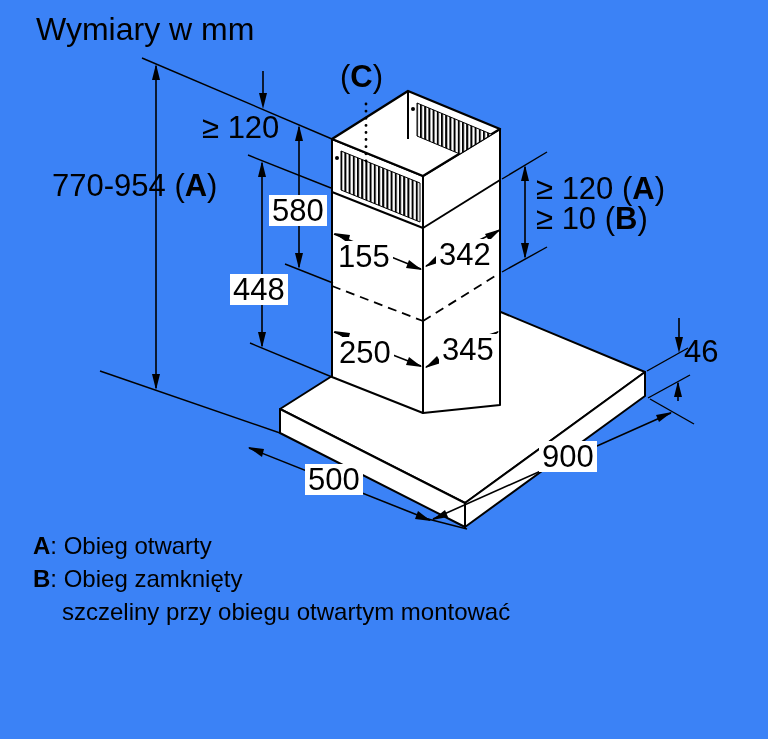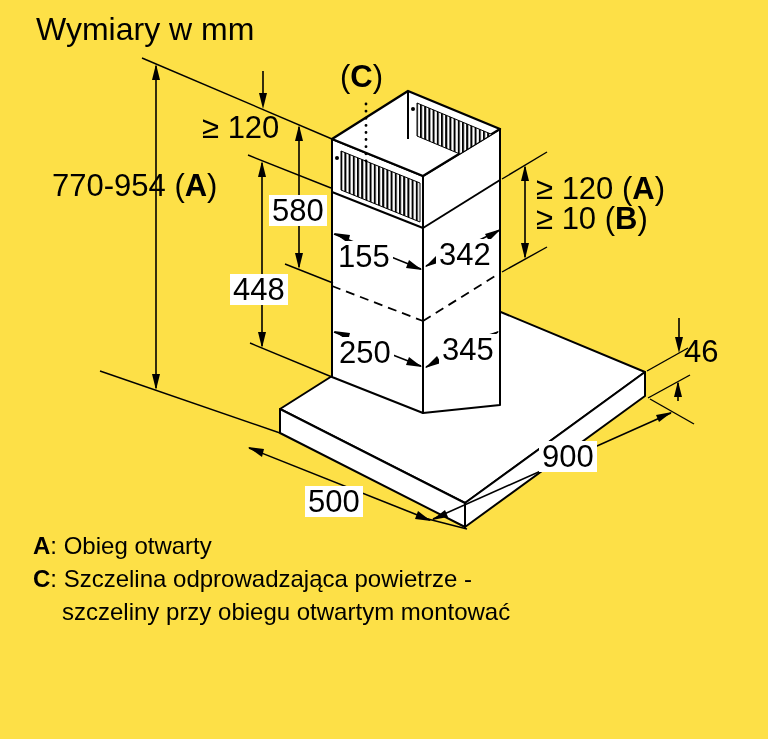--- a/index.html
+++ b/index.html
@@ -1,16 +1,16 @@
 <!DOCTYPE html>
 <html><head>
 <meta charset="utf-8">
 <style>
   html,body{margin:0;padding:0;background:#ffffff;}
-  #stage{position:relative;width:768px;height:739px;background:#fde047;overflow:hidden;
+  #stage{position:relative;width:768px;height:739px;background:#3b82f6;overflow:hidden;
          font-family:"Liberation Sans",sans-serif;color:#000;}
   #stage svg{position:absolute;left:0;top:0;}
   .lbl{position:absolute;font-size:31px;line-height:1.0;white-space:nowrap;color:#000;}
   .lbl.bg{background:#fff;padding:0 3px;}
   .lbl .k{font-weight:bold;}
   #title{font-size:32px;}
   #legend{position:absolute;left:33px;top:529px;font-size:24px;line-height:33px;white-space:nowrap;}
   .legend-line .k{font-weight:bold;}
   .legend-line.cont{padding-left:29px;}
 </style>
@@ -129,21 +129,21 @@
 <div class="lbl bg" style="left:335px;top:241px;">155</div>
 <div class="lbl bg" style="left:436px;top:239px;">342</div>
 <div class="lbl bg" style="left:336px;top:337px;">250</div>
 <div class="lbl bg" style="left:439px;top:334px;">345</div>
 
 <div class="lbl" style="left:536px;top:173px;"><span>≥ 120 (</span><span class="k">A</span><span>)</span></div>
 <div class="lbl" style="left:536px;top:203px;"><span>≥ 10 (</span><span class="k">B</span><span>)</span></div>
 
 <div class="lbl" style="left:684px;top:336px;">46</div>
 <div class="lbl bg" style="left:539px;top:441px;">900</div>
-<div class="lbl bg" style="left:305px;top:464px;margin-top:22px;">500</div>
+<div class="lbl bg" style="left:305px;top:464px;">500</div>
 
 <div id="legend">
   <div class="legend-line"><span class="k">A</span><span>: Obieg otwarty</span></div>
-  <div class="legend-line"><span class="k">C</span><span>: Szczelina odprowadzająca powietrze -</span></div>
+  <div class="legend-line"><span class="k">B</span><span>: Obieg zamknięty</span></div>
   <div class="legend-line cont">szczeliny przy obiegu otwartym montować</div>
 </div>
 
 </div>
 
 </body></html>

